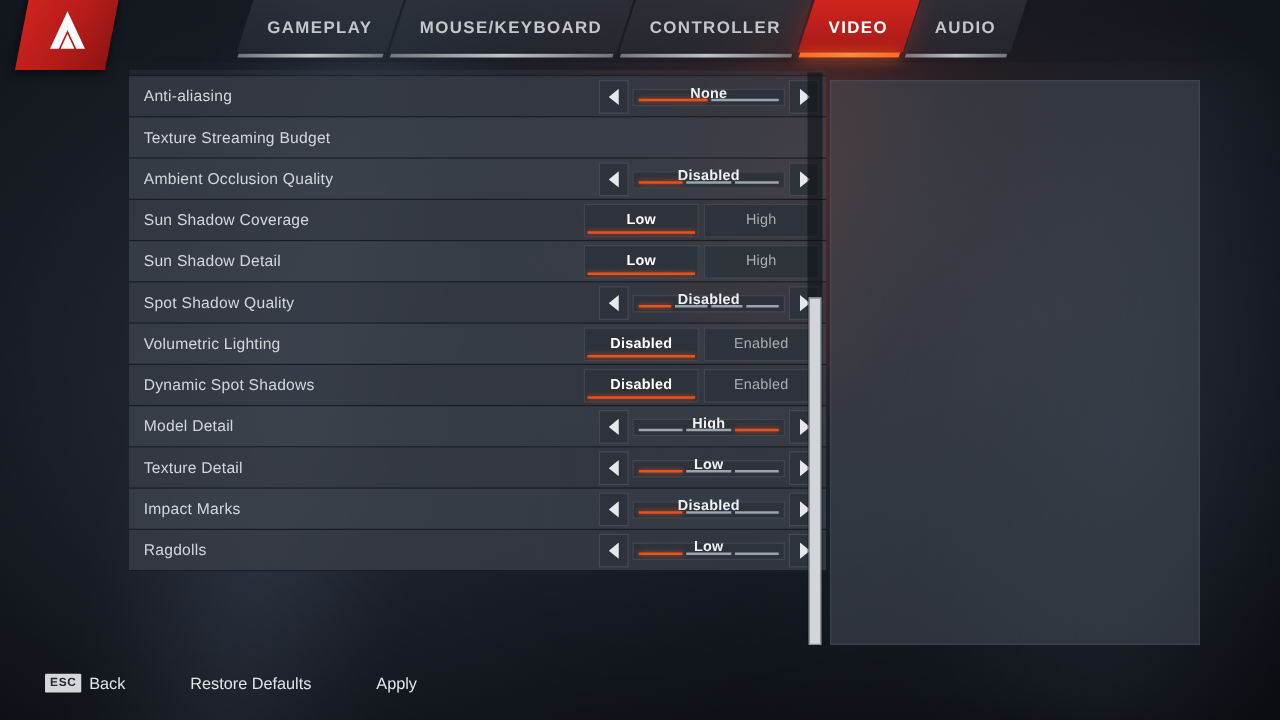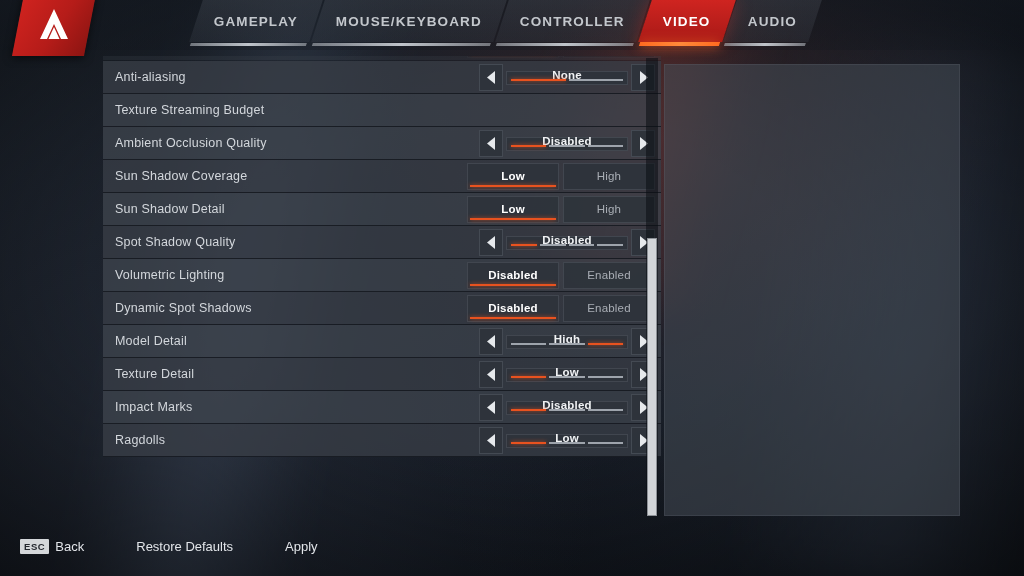--- a/index.html
+++ b/index.html
@@ -200,21 +200,21 @@
     position:absolute; left:664px; top:64px;
     width:296px; height:452px;
     background:rgba(70,77,86,.55);
     border:1px solid rgba(120,128,138,.18);
   }
 
   
   .bottombar {
     position:absolute; left:0; bottom:0; width:992px; height:60px;
     display:flex; align-items:center;
-    padding-left:20px;
+    padding-left:36px;
   }
   .bb-item {
     display:flex; align-items:center;
     margin-right:52px;
     font-size:13px;
     color:#e2e5e9;
     white-space:nowrap;
   }
   .esc-key {
     display:inline-flex; align-items:center; justify-content:center;

